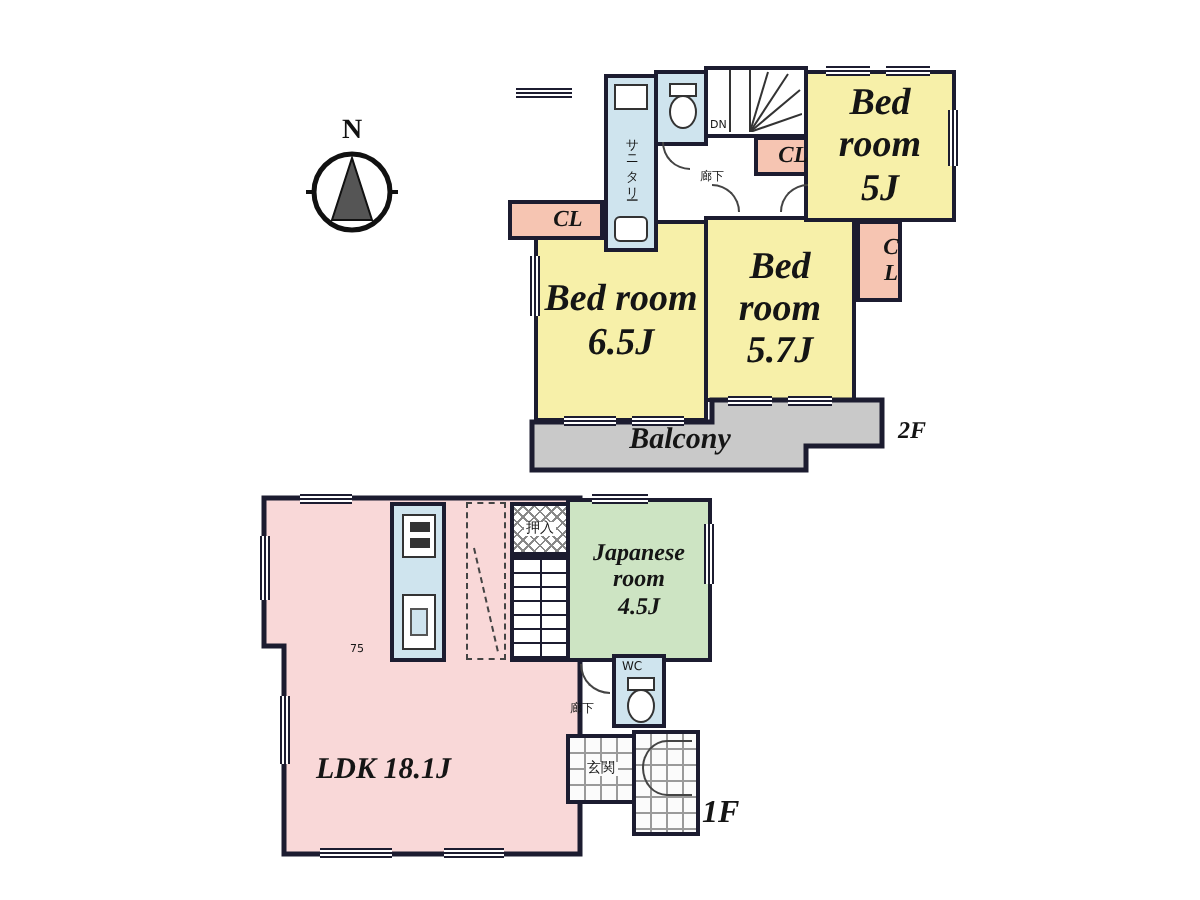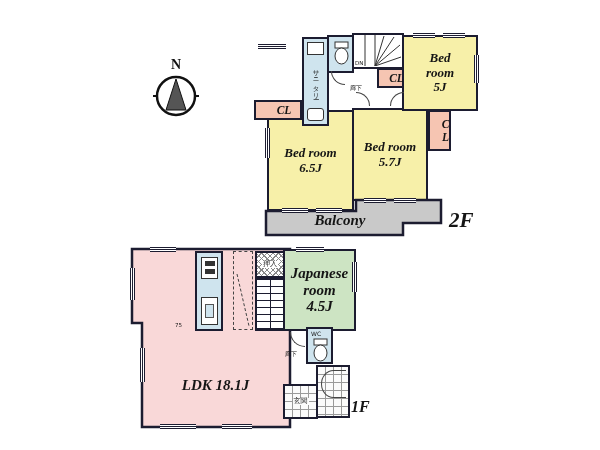--- a/index.html
+++ b/index.html
@@ -17,21 +17,21 @@
   .abs{position:absolute;box-sizing:border-box;}
   .room{position:absolute;box-sizing:border-box;border:2.5px solid var(--wall);}
   .thin{border-width:2px;}
   .yellow{background:var(--yellow);}
   .salmon{background:var(--pink);}
   .blue{background:var(--blue);}
   .green{background:var(--green);}
   .serif{font-family:"Liberation Serif",serif;font-style:italic;font-weight:bold;color:#151515;}
   .rlabel{position:absolute;inset:0;display:flex;flex-direction:column;align-items:center;
           justify-content:center;text-align:center;line-height:1.12;}
-  .sz13{font-size:13px;}
+  .sz13{font-size:19px;}
   .sz15{font-size:15px;}
   .cl-label{font-size:11.5px;padding-left:12px;}
   .stack{width:11px;word-break:break-all;text-align:center;line-height:1.05;}
   .jp{font-family:"DejaVu Sans",sans-serif;color:#151515;}
   .vtext{writing-mode:vertical-rl;text-orientation:upright;font-size:6.5px;letter-spacing:0.5px;}
   .win-h{position:absolute;height:5px;background:linear-gradient(to bottom,var(--wall) 0 1px,#fff 1px 2px,var(--wall) 2px 3px,#fff 3px 4px,var(--wall) 4px 5px);}
   .win-v{position:absolute;width:5px;background:linear-gradient(to right,var(--wall) 0 1px,#fff 1px 2px,var(--wall) 2px 3px,#fff 3px 4px,var(--wall) 4px 5px);}
   .arc{position:absolute;border:1px solid #444;}
   .arc-bl{border-right:none;border-top:none;border-bottom-left-radius:100%;}
   .arc-tr{border-left:none;border-bottom:none;border-top-right-radius:100%;}
@@ -128,26 +128,26 @@
   <div class="win-h" style="left:258px;top:44px;width:28px"></div>
   <div class="win-h" style="left:413px;top:33px;width:22px"></div>
   <div class="win-h" style="left:443px;top:33px;width:22px"></div>
   <div class="win-v" style="left:474px;top:55px;height:28px"></div>
   <div class="win-v" style="left:265px;top:128px;height:30px"></div>
   <div class="win-h" style="left:282px;top:208px;width:26px"></div>
   <div class="win-h" style="left:316px;top:208px;width:26px"></div>
   <div class="win-h" style="left:364px;top:198px;width:22px"></div>
   <div class="win-h" style="left:394px;top:198px;width:22px"></div>
 
-  <div class="abs serif" style="left:449px;top:208px;font-size:21px">2F</div>
+  <div class="abs serif" style="left:449px;top:208px;font-size:12px">2F</div>
 
   <svg class="abs" style="left:129px;top:246px" width="164" height="184">
     <polygon points="3,3 161,3 161,181 13,181 13,77 3,77" fill="#f9d8d8" stroke="#1c1c30" stroke-width="2.5"></polygon>
   </svg>
-  <div class="abs serif sz15" style="left:158px;top:377px;width:115px;text-align:center">LDK 18.1J</div>
+  <div class="abs serif sz15" style="left:158px;top:377px;width:115px;text-align:left">LDK 18.1J</div>
 
   <div class="room blue thin" style="left:195px;top:251px;width:28px;height:80px">
     <div class="fix" style="left:4px;top:4px;width:17px;height:22px">
       <div class="abs" style="left:3px;top:3px;width:10px;height:5px;background:#333"></div>
       <div class="abs" style="left:3px;top:11px;width:10px;height:5px;background:#333"></div>
     </div>
     <div class="fix" style="left:4px;top:44px;width:17px;height:28px">
       <div class="abs" style="left:3px;top:6px;width:9px;height:14px;background:var(--blue);border:1px solid #555"></div>
     </div>
   </div>
@@ -162,38 +162,38 @@
     <div class="rlabel">
         <span class="jp" style="font-size:7px;background:#fff;padding:0 1px">押入</span>
       </div>
   </div>
 
   <div class="room treads thin" style="left:255px;top:278px;width:30px;height:53px">
     <div class="abs" style="left:50%;top:0;width:1px;height:100%;background:var(--wall)"></div>
   </div>
 
   <div class="room green" style="left:283px;top:249px;width:73px;height:82px">
-    <div class="rlabel serif" style="font-size:15px">
+    <div class="rlabel serif" style="font-size:12px">
       <span style="display:block;width:62px">Japanese room</span>
       <span>4.5J</span>
     </div>
   </div>
 
   <span class="abs jp" style="left:285px;top:350px;font-size:6px">廊下</span>
   <div class="arc arc-bl" style="left:290px;top:332px;width:14px;height:14px"></div>
 
   <div class="room blue thin" style="left:306px;top:327px;width:27px;height:37px">
     <span class="abs jp" style="left:3px;top:1px;font-size:6px">WC</span>
     <svg class="abs" style="left:4px;top:9px" width="17" height="24">
       <rect x="2" y="1" width="13" height="6" fill="#fff" stroke="#333"></rect>
       <ellipse cx="8.5" cy="15" rx="6.5" ry="8" fill="#fff" stroke="#333"></ellipse>
     </svg>
   </div>
 
-  <div class="room tiles thin" style="left:283px;top:384px;width:35px;height:35px">
+  <div class="room tiles thin" style="left:283px;top:367px;width:35px;height:35px">
     <div class="rlabel">
         <span class="jp" style="font-size:7px;background:#fbfbfb;padding:0 1px">玄関</span>
       </div>
   </div>
   <div class="room tiles thin" style="left:316px;top:365px;width:34px;height:53px">
     <div class="arc arc-door" style="left:3px;top:3px;width:24px;height:26px"></div>
   </div>
 
   <div class="win-v" style="left:130px;top:268px;height:32px"></div>
   <div class="win-v" style="left:140px;top:348px;height:34px"></div>

